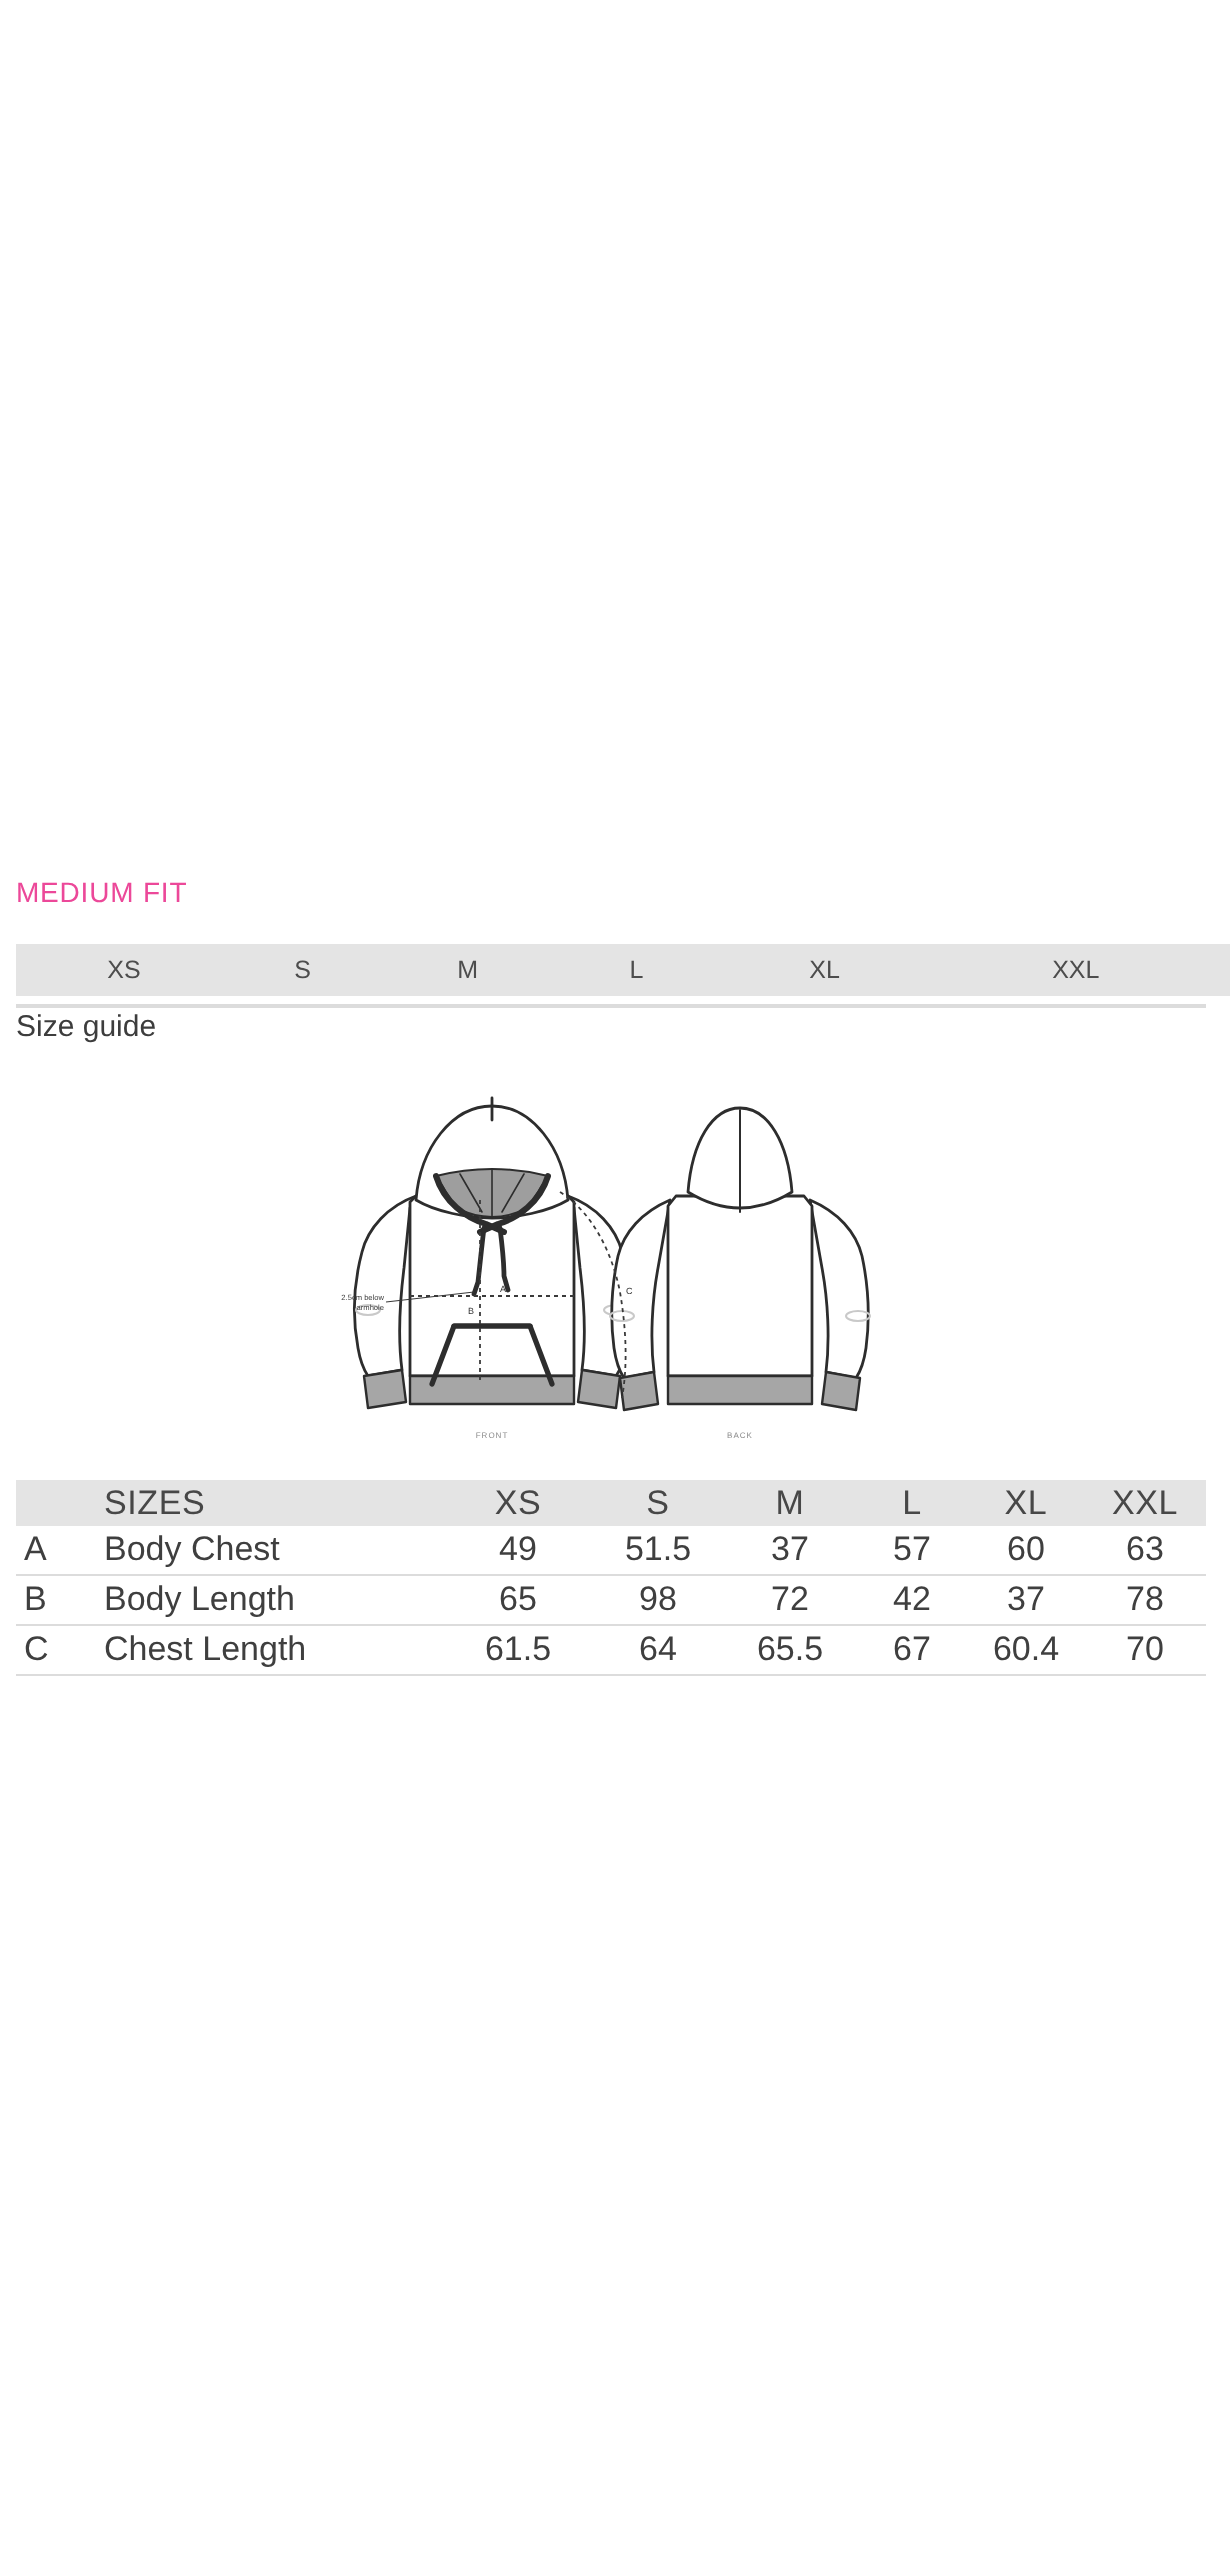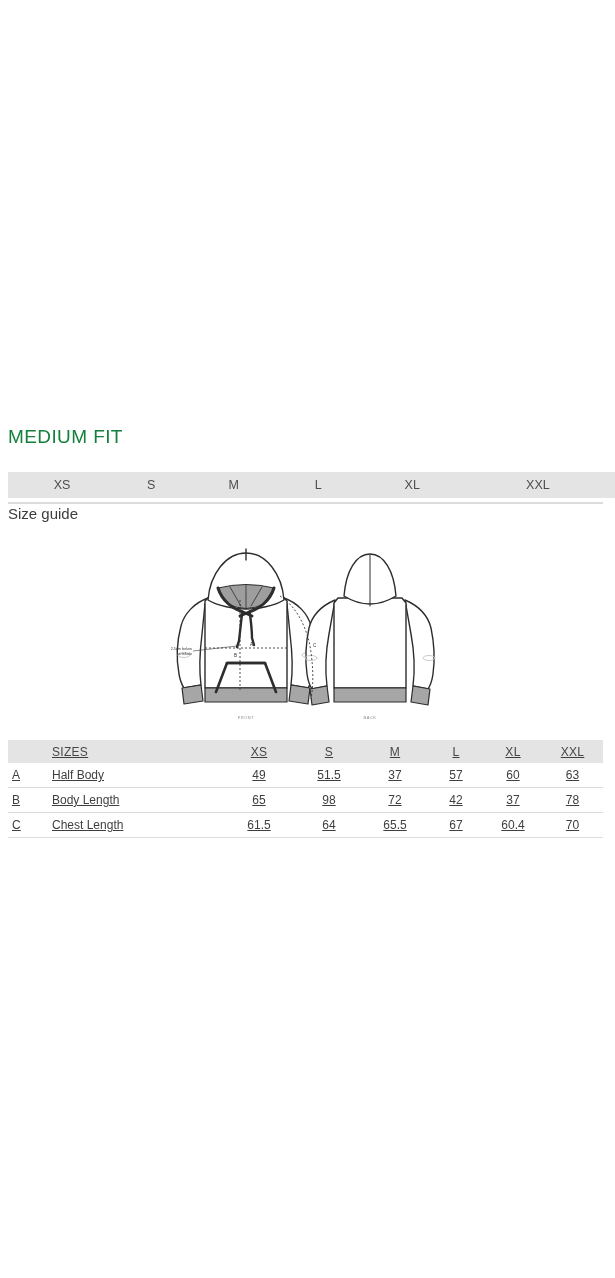--- a/index.html
+++ b/index.html
@@ -2,22 +2,22 @@
 <html><head>
 <meta charset="utf-8">
 <style>
   * { margin:0; padding:0; box-sizing:border-box; }
   html,body { background:#ffffff; }
   body {
     width:615px; height:1278px; position:relative; overflow:hidden;
     font-family:"Liberation Sans", sans-serif; color:#3d3d3d;
   }
   .fit-heading {
-    position:absolute; left:8px; top:426px;
-    font-size:19px; font-weight:400; letter-spacing:0.4px; color:#15803d;
+    position:absolute; left:8px; top:438px;
+    font-size:14px; font-weight:400; letter-spacing:0.4px; color:#ec4899;
   }
   .size-bar {
     position:absolute; left:8px; top:472px; width:607px; height:26px;
     background:#e4e4e4;
   }
   .size-bar .opt {
     position:absolute; top:0; height:26px; line-height:26px;
     transform:translateX(-50%);
     font-size:12.5px; color:#4d4d4d; cursor:pointer; white-space:nowrap;
   }
@@ -27,21 +27,21 @@
   }
   .size-guide-heading {
     position:absolute; left:8px; top:505px;
     font-size:15px; font-weight:400; color:#3d3d3d;
   }
   .diagram-wrap {
     position:absolute; left:148px; top:546px; width:322px; height:180px;
   }
   .size-table {
     position:absolute; left:8px; top:740px; width:595px;
-    font-size:12px; color:#3f3f3f;text-decoration:underline;
+    font-size:17px; color:#3f3f3f;
   }
   .t-row {
     display:grid;
     grid-template-columns:36px 178px 74px 66px 66px 56px 58px 61px;
     align-items:center;
   }
   .t-head { background:#e4e4e4; height:23px; letter-spacing:0.3px; color:#474747; }
   .t-body-row { height:25px; border-bottom:1px solid #dcdcdc; }
   .c-letter { padding-left:4px; }
   .c-label  { padding-left:8px; }
@@ -149,21 +149,21 @@
     <div class="c-num">XS</div>
     <div class="c-num">S</div>
     <div class="c-num">M</div>
     <div class="c-num">L</div>
     <div class="c-num">XL</div>
     <div class="c-num">XXL</div>
   </div>
 
   <div class="t-row t-body-row">
     <div class="c-letter">A</div>
-    <div class="c-label">Half Body</div>
+    <div class="c-label">Body Chest</div>
     <div class="c-num">49</div>
     <div class="c-num">51.5</div>
     <div class="c-num">37</div>
     <div class="c-num">57</div>
     <div class="c-num">60</div>
     <div class="c-num">63</div>
   </div>
 
   <div class="t-row t-body-row">
     <div class="c-letter">B</div>

